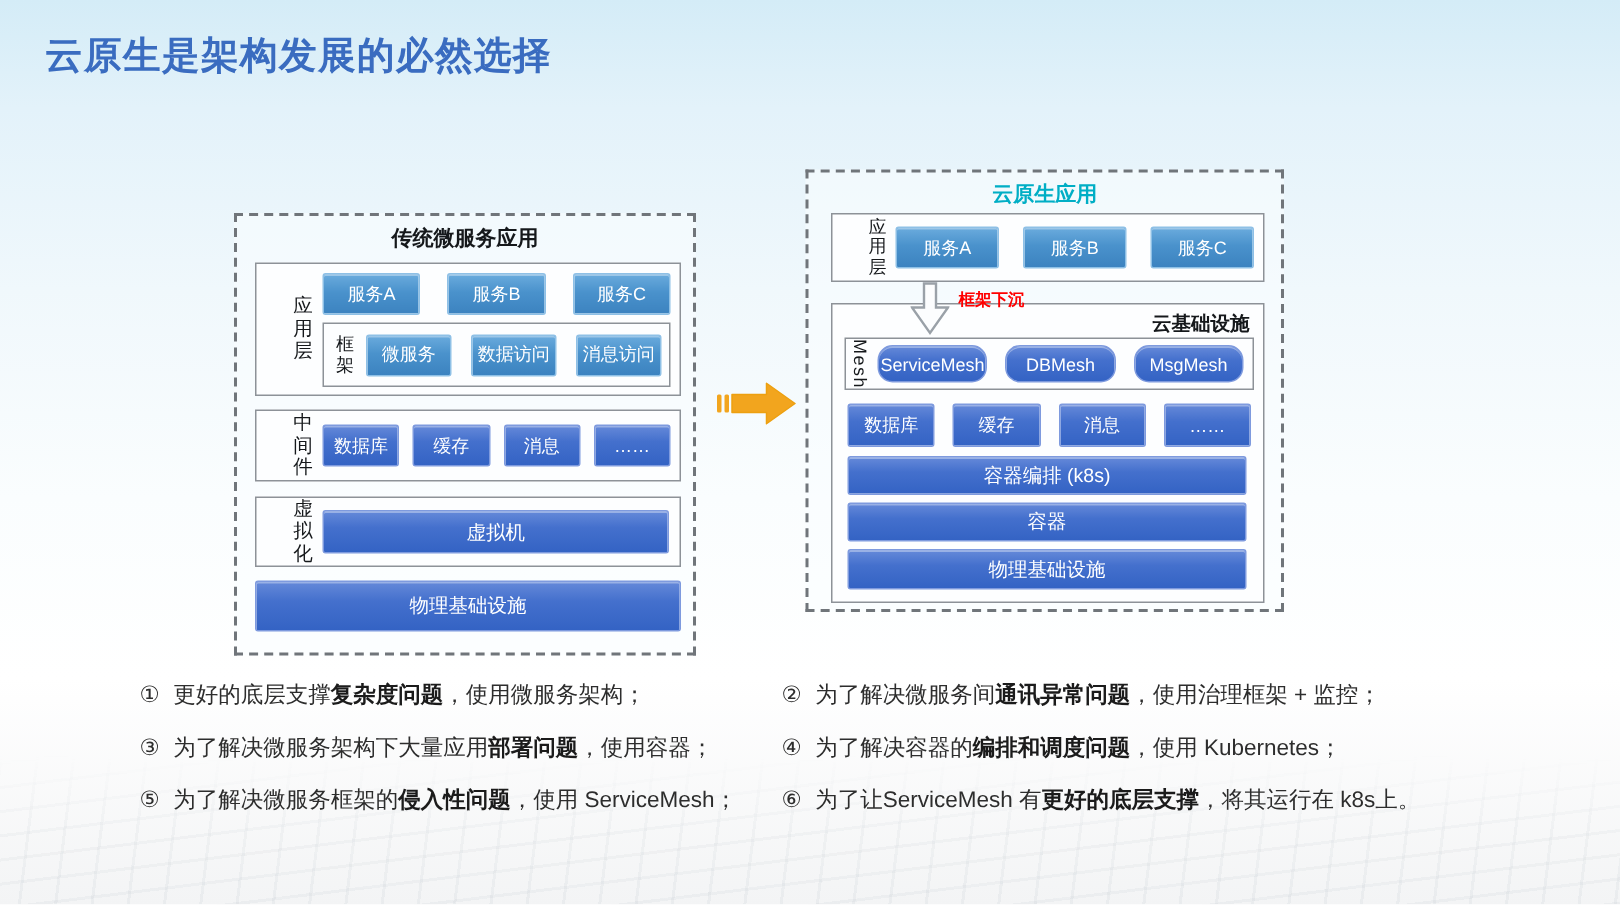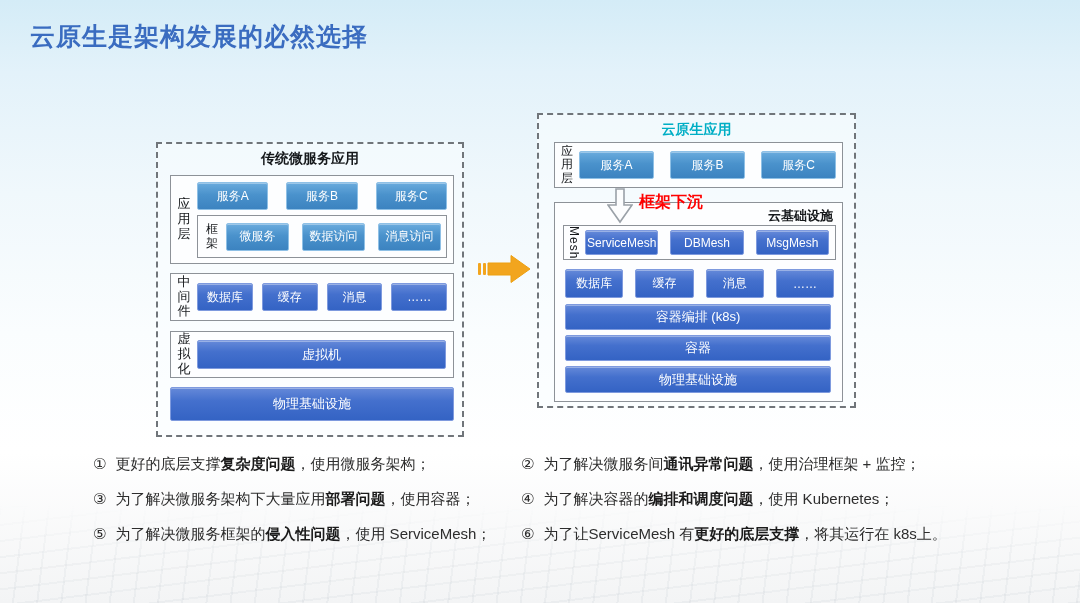--- a/index.html
+++ b/index.html
@@ -25,21 +25,21 @@
     font-size:25px; font-weight:800; color:#3a6cc0; letter-spacing:1px;
   }
 
   
   .panel { position:absolute; top:113px; height:295px; border:2px dashed #70757a; background:rgba(250,253,255,.55); }
   .panel-left  { left:156px; width:308px;margin-top:29px; }
   .panel-right { left:537px; width:319px; }
   .panel-title { position:absolute; top:6px; left:0; right:0; text-align:center; font-size:14px; font-weight:bold; color:#15181b; }
   .panel-title.teal { color:#00aec5; }
 
-  .graybox { border:1.5px solid #8d9298; background:#fdfeff; }
+  .graybox { border:1.5px solid #8d9298; background:#fdfeff;padding-left:18px; }
 
   .vcol { display:flex; align-items:center; justify-content:center; flex:none; }
   .vlabel { font-size:13px; line-height:1.15; color:#15181b; text-align:center; word-break:break-all; width:14px; }
   .vlabel.sm { font-size:12px; width:13px; }
 
   .chip {
     display:flex; align-items:center; justify-content:center;
     color:#fff; font-size:12px; border-radius:2px; white-space:nowrap;
     box-shadow:inset 0 1px 0 rgba(255,255,255,.35);
   }
@@ -75,32 +75,32 @@
   .rp-app .vlabel { font-size:12px; line-height:1.1; width:13px; }
   .rp-app .svc-row { flex:1; gap:16px; margin-right:6px; }
 
   .rp-cloud { position:absolute; left:15px; top:87px; width:289px; height:200px; }
   .cloud-title { position:absolute; top:4px; right:9px; font-size:13px; font-weight:bold; color:#15181b; }
 
   .mesh-box { position:absolute; left:8px; top:22px; width:273px; height:35px; border:1.5px solid #8d9298; display:flex; align-items:center; }
   .mesh-box .vcol { width:19px; align-self:stretch; }
   .mesh-label { writing-mode:vertical-rl; font-size:12px; color:#15181b; letter-spacing:1px; }
   .mesh-row { flex:1; display:flex; gap:12px; height:25px; margin:0 6px 0 2px; }
-  .mesh-row .chip { flex:1; }
+  .mesh-row .chip { flex:1;border-radius:10px; }
 
   .rp-mw { position:absolute; left:10px; top:66px; width:269px; height:29px; display:flex; gap:12px; }
   .rp-mw .chip { flex:1; }
   .rp-row { position:absolute; left:10px; width:266px; height:26px; }
   .row-k8s { top:101px; }
   .row-ctn { top:132px; }
   .row-phy { top:163px; height:27px; }
 
   
   .sink-arrow { position:absolute; left:68px; top:73px; z-index:3; }
-  .sink-label { position:absolute; left:100px; top:77px; z-index:3; font-size:16px; font-weight:bold; color:#ff0000; }
+  .sink-label { position:absolute; left:100px; top:77px; z-index:3; font-size:11px; font-weight:bold; color:#ff0000; }
 
   
   .transform-arrow { position:absolute; left:478px; top:254px; }
 
   
   .bullets { position:absolute; top:453px; font-size:15px; color:#2d2d2d; }
   .bullets-left  { left:93px; }
   .bullets-right { left:521px; }
   .bullet { display:flex; gap:9px; line-height:21px; margin-bottom:14px; white-space:nowrap; }
   .bullet b { color:#1b1b1b;margin-top:29px; }

